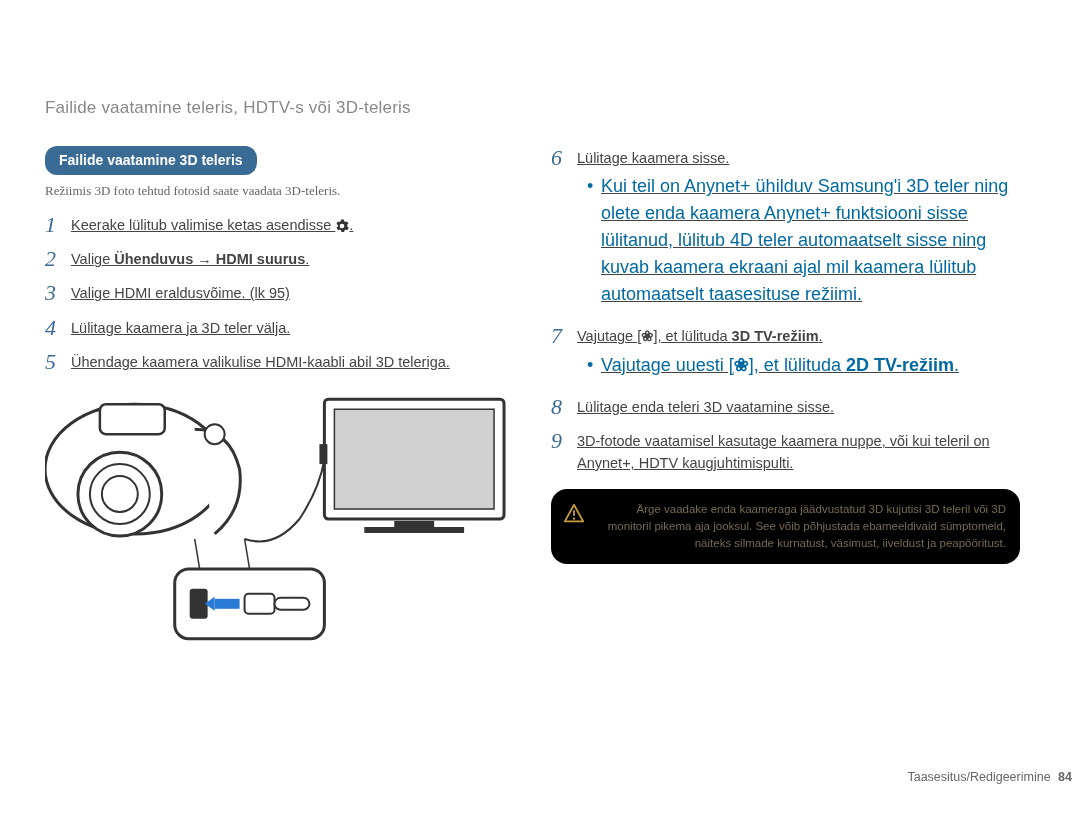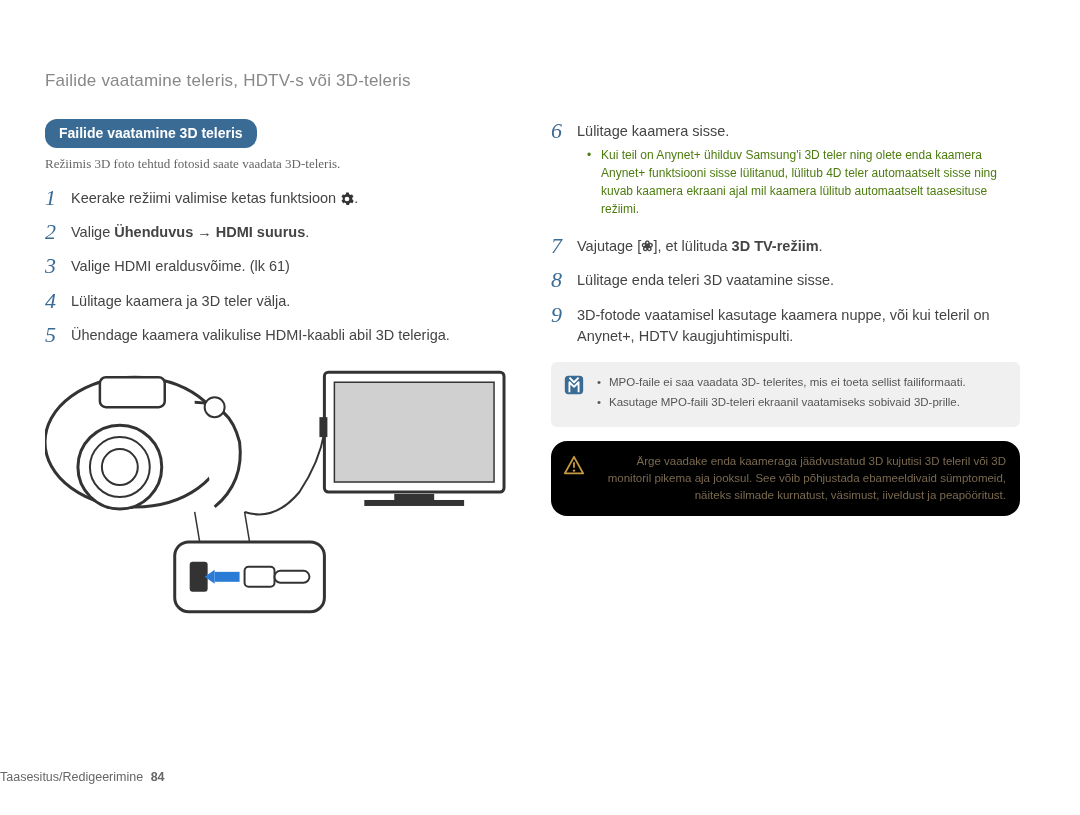--- a/index.html
+++ b/index.html
@@ -7,21 +7,21 @@
     font-family: Arial, Helvetica, sans-serif;
     background: #fff;
     width: 1080px;
     height: 815px;
     position: relative;
     color: #333;
     font-size: 14px;
     line-height: 1.5;
   }
   .page {
-    padding: 68px 60px 30px 45px;
+    padding: 95px 60px 30px 45px;
   }
   .header {
     color: #888;
     font-weight: 300;
     font-size: 17px;
     margin-bottom: 25px;
     letter-spacing: 0.2px;
   }
   .columns {
     display: flex;
@@ -57,32 +57,33 @@
     width: 26px;
     flex-shrink: 0;
     line-height: 1.1;
     font-family: Georgia, serif;
   }
   .step-text {
     flex: 1;
     color: #444;
     font-size: 14.5px;
     padding-top: 2px;
+    text-decoration: underline;
   }
   .step-text strong { font-weight: 700; }
   ul.sub {
     list-style: none;
     padding-left: 10px;
     margin-top: 4px;
   }
   ul.sub li {
     position: relative;
     padding-left: 14px;
-    font-size: 12px;
-    color: #4d7c0f;
+    font-size: 18px;
+    color: #0369a1;
     margin-bottom: 6px;
   }
   ul.sub li::before {
     content: "•";
     position: absolute;
     left: 0;
     top: 0;
   }
   .gear-icon {
     display: inline-block;
@@ -139,58 +140,58 @@
   .warn-box .warn-icon {
     position: absolute;
     left: 12px;
     top: 14px;
     width: 22px;
     height: 22px;
   }
   .footer {
     position: absolute;
     bottom: 28px;
-    left: 0; right: 14px;
-    text-align: left;
+    left: 0; right: 8px;
+    text-align: right;
     font-size: 12.5px;
     color: #666;
   }
   .footer .pg { font-weight: 600; margin-left: 4px; }
 </style>
 </head>
 <body>
 
 <div class="page">
   <div class="header">Failide vaatamine teleris, HDTV-s või 3D-teleris</div>
 
   <div class="columns">
 
     <div class="col">
       <div class="pill">Failide vaatamine 3D teleris</div>
       <div class="intro">Režiimis 3D foto tehtud fotosid saate vaadata 3D-teleris.</div>
 
       <div class="step">
         <div class="step-num">1</div>
         <div class="step-text">
-          <span>Keerake režiimi valimise ketas funktsioon </span><svg class="gear-icon" viewBox="0 0 24 24">
+          <span>Keerake lülitub valimise ketas asendisse </span><svg class="gear-icon" viewBox="0 0 24 24">
               <path fill="#333" d="M12 8a4 4 0 100 8 4 4 0 000-8zm9.4 4c0 .5 0 1-.1 1.4l2 1.6c.2.1.2.4.1.6l-1.9 3.3c-.1.2-.4.3-.6.2l-2.4-1a7.6 7.6 0 01-2.4 1.4l-.4 2.5c0 .2-.2.4-.5.4h-3.8c-.2 0-.4-.2-.5-.4l-.4-2.5a7.6 7.6 0 01-2.4-1.4l-2.4 1c-.2.1-.5 0-.6-.2L2.7 15c-.1-.2-.1-.5.1-.6l2-1.6c0-.5-.1-1-.1-1.4s0-1 .1-1.4l-2-1.6c-.2-.1-.2-.4-.1-.6l1.9-3.3c.1-.2.4-.3.6-.2l2.4 1a7.6 7.6 0 012.4-1.4l.4-2.5c0-.2.2-.4.5-.4h3.8c.2 0 .4.2.5.4l.4 2.5c.9.3 1.7.8 2.4 1.4l2.4-1c.2-.1.5 0 .6.2l1.9 3.3c.1.2.1.5-.1.6l-2 1.6c0 .5.1 1 .1 1.4z"></path>
             </svg><span>.</span>
         </div>
       </div>
 
       <div class="step">
         <div class="step-num">2</div>
         <div class="step-text">
           <span>Valige </span><strong>Ühenduvus → HDMI suurus</strong><span>.</span>
         </div>
       </div>
 
       <div class="step">
         <div class="step-num">3</div>
-        <div class="step-text">Valige HDMI eraldusvõime. (lk 61)</div>
+        <div class="step-text">Valige HDMI eraldusvõime. (lk 95)</div>
       </div>
 
       <div class="step">
         <div class="step-num">4</div>
         <div class="step-text">Lülitage kaamera ja 3D teler välja.</div>
       </div>
 
       <div class="step">
         <div class="step-num">5</div>
         <div class="step-text">Ühendage kaamera valikulise HDMI-kaabli abil 3D teleriga.</div>
@@ -243,47 +244,40 @@
           <ul class="sub">
             <li>Kui teil on Anynet+ ühilduv Samsung'i 3D teler ning olete enda kaamera Anynet+ funktsiooni sisse lülitanud, lülitub 4D teler automaatselt sisse ning kuvab kaamera ekraani ajal mil kaamera lülitub automaatselt taasesituse režiimi.</li>
           </ul>
         </div>
       </div>
 
       <div class="step">
         <div class="step-num">7</div>
         <div class="step-text">
           <span>Vajutage [</span><span class="flower-icon">❀</span><span>], et lülituda </span><strong>3D TV-režiim</strong><span>.</span>
+          <ul class="sub">
+            <li>
+              <span>Vajutage uuesti [</span><span class="flower-icon">❀</span><span>], et lülituda </span><strong>2D TV-režiim</strong><span>.</span>
+            </li>
+          </ul>
         </div>
       </div>
 
       <div class="step">
         <div class="step-num">8</div>
         <div class="step-text">
           <span>Lülitage enda teleri 3D vaatamine sisse.</span>
         </div>
       </div>
 
       <div class="step">
         <div class="step-num">9</div>
         <div class="step-text">3D-fotode vaatamisel kasutage kaamera nuppe, või kui teleril on Anynet+, HDTV kaugjuhtimispulti.</div>
       </div>
 
-      <div class="note-box">
-        <svg class="note-icon" viewBox="0 0 24 24">
-            <rect x="2" y="2" width="20" height="20" rx="4" fill="#3a6b95"></rect>
-            <path d="M6 6 L18 18 M18 6 L6 18" stroke="#fff" stroke-width="0"></path>
-            <path d="M5 5 h14 l-4 4 v10 h-6 v-10 z" fill="none"></path>
-            <path d="M7 4 L12 9 L17 4 M7 20 L7 9 L12 14 L17 9 L17 20" stroke="#fff" stroke-width="2" fill="none" stroke-linejoin="round"></path>
-          </svg>
-        <ul>
-          <li>MPO-faile ei saa vaadata 3D- telerites, mis ei toeta sellist failiformaati.</li>
-          <li>Kasutage MPO-faili 3D-teleri ekraanil vaatamiseks sobivaid 3D-prille.</li>
-        </ul>
-      </div>
 
       <div class="warn-box">
         <svg class="warn-icon" viewBox="0 0 24 24">
             <path d="M12 2 L22 20 H2 Z" fill="none" stroke="#c79a3f" stroke-width="2" stroke-linejoin="round"></path>
             <line x1="12" y1="8" x2="12" y2="14" stroke="#c79a3f" stroke-width="2"></line>
             <circle cx="12" cy="17" r="1.3" fill="#c79a3f"></circle>
           </svg>
         <span>Ärge vaadake enda kaameraga jäädvustatud 3D kujutisi 3D teleril või 3D monitoril pikema aja jooksul. See võib põhjustada ebameeldivaid sümptomeid, näiteks silmade kurnatust, väsimust, iiveldust ja peapööritust.</span>
       </div>
 

